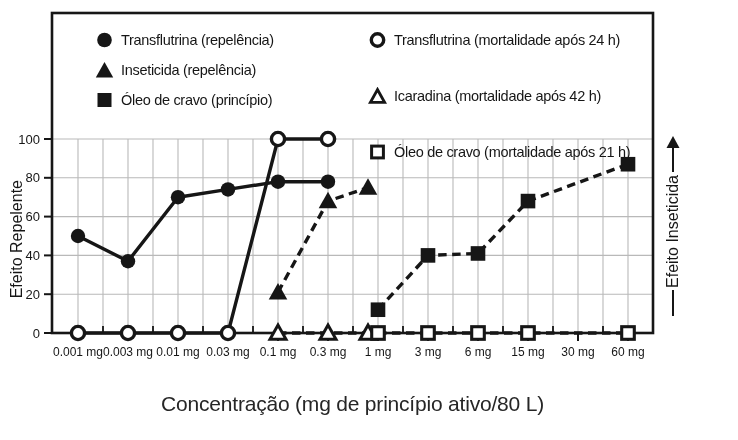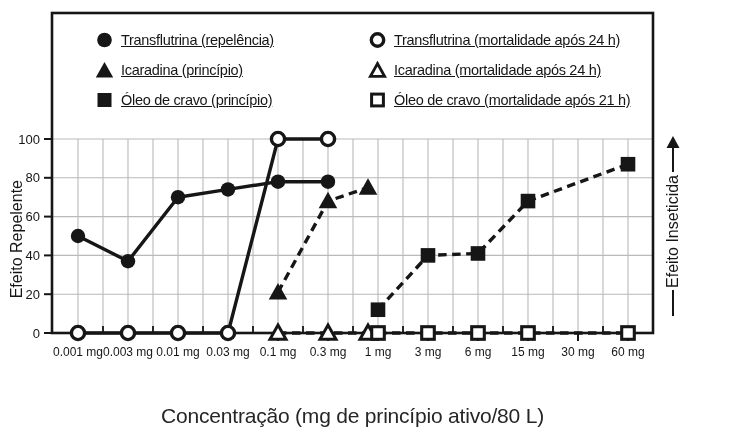--- a/index.html
+++ b/index.html
@@ -2,33 +2,33 @@
 <html><head>
 <meta charset="utf-8">
 <style>
   html,body{margin:0;padding:0;}
   body{
     width:738px;height:440px;position:relative;overflow:hidden;
     background:#ffffff;font-family:"Liberation Sans",sans-serif;color:#161616;
   }
   .plot-svg{position:absolute;left:0;top:0;}
   .legend{position:absolute;top:25px;left:0;width:738px;height:92px;}
-  .legend-col{position:absolute;top:0;display:flex;flex-direction:column;text-decoration:underline;}
+  .legend-col{position:absolute;top:0;display:flex;flex-direction:column;}
   .legend-col.col1{left:95px;}
-  .legend-col.col2{left:368px;}
+  .legend-col.col2{left:368px;gap:26px;}
   .legend-item{display:flex;align-items:center;height:30px;gap:7px;}
   .legend-item .ltext{font-size:14.5px;letter-spacing:-0.3px;color:#161616;white-space:nowrap;}
   .vlabel{position:absolute;display:flex;flex-direction:column;align-items:center;justify-content:center;}
   .vlabel .vtext{writing-mode:vertical-rl;transform:rotate(180deg);font-size:16px;color:#161616;white-space:nowrap;}
   .left-axis-label{left:5px;top:152px;width:24px;height:175px;}
   .right-axis-label{left:657px;top:126px;width:32px;height:200px;gap:3px;}
   .right-axis-label .stem{width:2px;height:26px;background:#161616;}
   .x-title{
     position:absolute;left:52px;top:392px;width:601px;text-align:center;
-    font-size:21px;color:#262626;letter-spacing:-0.2px;margin-top:12px;
+    font-size:21px;color:#262626;letter-spacing:-0.2px;
   }
 </style>
 </head>
 <body>
 
 <svg id="plot" class="plot-svg" width="738" height="440" viewBox="0 0 738 440">
     <g>
       <line x1="78" y1="139" x2="78" y2="333" stroke="#b9b9b9" stroke-width="1.1"></line>
       <line x1="103" y1="139" x2="103" y2="333" stroke="#b9b9b9" stroke-width="1.1"></line>
       <line x1="128" y1="139" x2="128" y2="333" stroke="#b9b9b9" stroke-width="1.1"></line>
@@ -161,41 +161,41 @@
     <div class="legend-item">
       <svg width="19" height="18" viewBox="0 0 19 18">
           <circle cx="9.5" cy="9" r="7.3" fill="#161616"></circle>
         </svg>
       <span class="ltext">Transflutrina (repelência)</span>
     </div>
     <div class="legend-item">
       <svg width="19" height="18" viewBox="0 0 19 18">
           <polygon points="9.5,1 0.8,16.5 18.2,16.5" fill="#161616"></polygon>
         </svg>
-      <span class="ltext">Icaradina (princípio)</span>
+      <span class="ltext">Inseticida (repelência)</span>
     </div>
     <div class="legend-item">
       <svg width="19" height="18" viewBox="0 0 19 18">
           <rect x="2.5" y="2" width="14" height="14" fill="#161616"></rect>
         </svg>
       <span class="ltext">Óleo de cravo (princípio)</span>
     </div>
   </div>
   <div class="legend-col col2">
     <div class="legend-item">
       <svg width="19" height="18" viewBox="0 0 19 18">
           <circle cx="9.5" cy="9" r="6.2" fill="#ffffff" stroke="#161616" stroke-width="3.4"></circle>
         </svg>
       <span class="ltext">Transflutrina (mortalidade após 24 h)</span>
     </div>
     <div class="legend-item">
       <svg width="19" height="18" viewBox="0 0 19 18">
           <polygon points="9.5,2.6 2.4,15.4 16.6,15.4" fill="#ffffff" stroke="#161616" stroke-width="2.9"></polygon>
         </svg>
-      <span class="ltext">Icaradina (mortalidade após 24 h)</span>
+      <span class="ltext">Icaradina (mortalidade após 42 h)</span>
     </div>
     <div class="legend-item">
       <svg width="19" height="18" viewBox="0 0 19 18">
           <rect x="3.6" y="3.1" width="11.8" height="11.8" fill="#ffffff" stroke="#161616" stroke-width="3"></rect>
         </svg>
       <span class="ltext">Óleo de cravo (mortalidade após 21 h)</span>
     </div>
   </div>
 </div>
 

